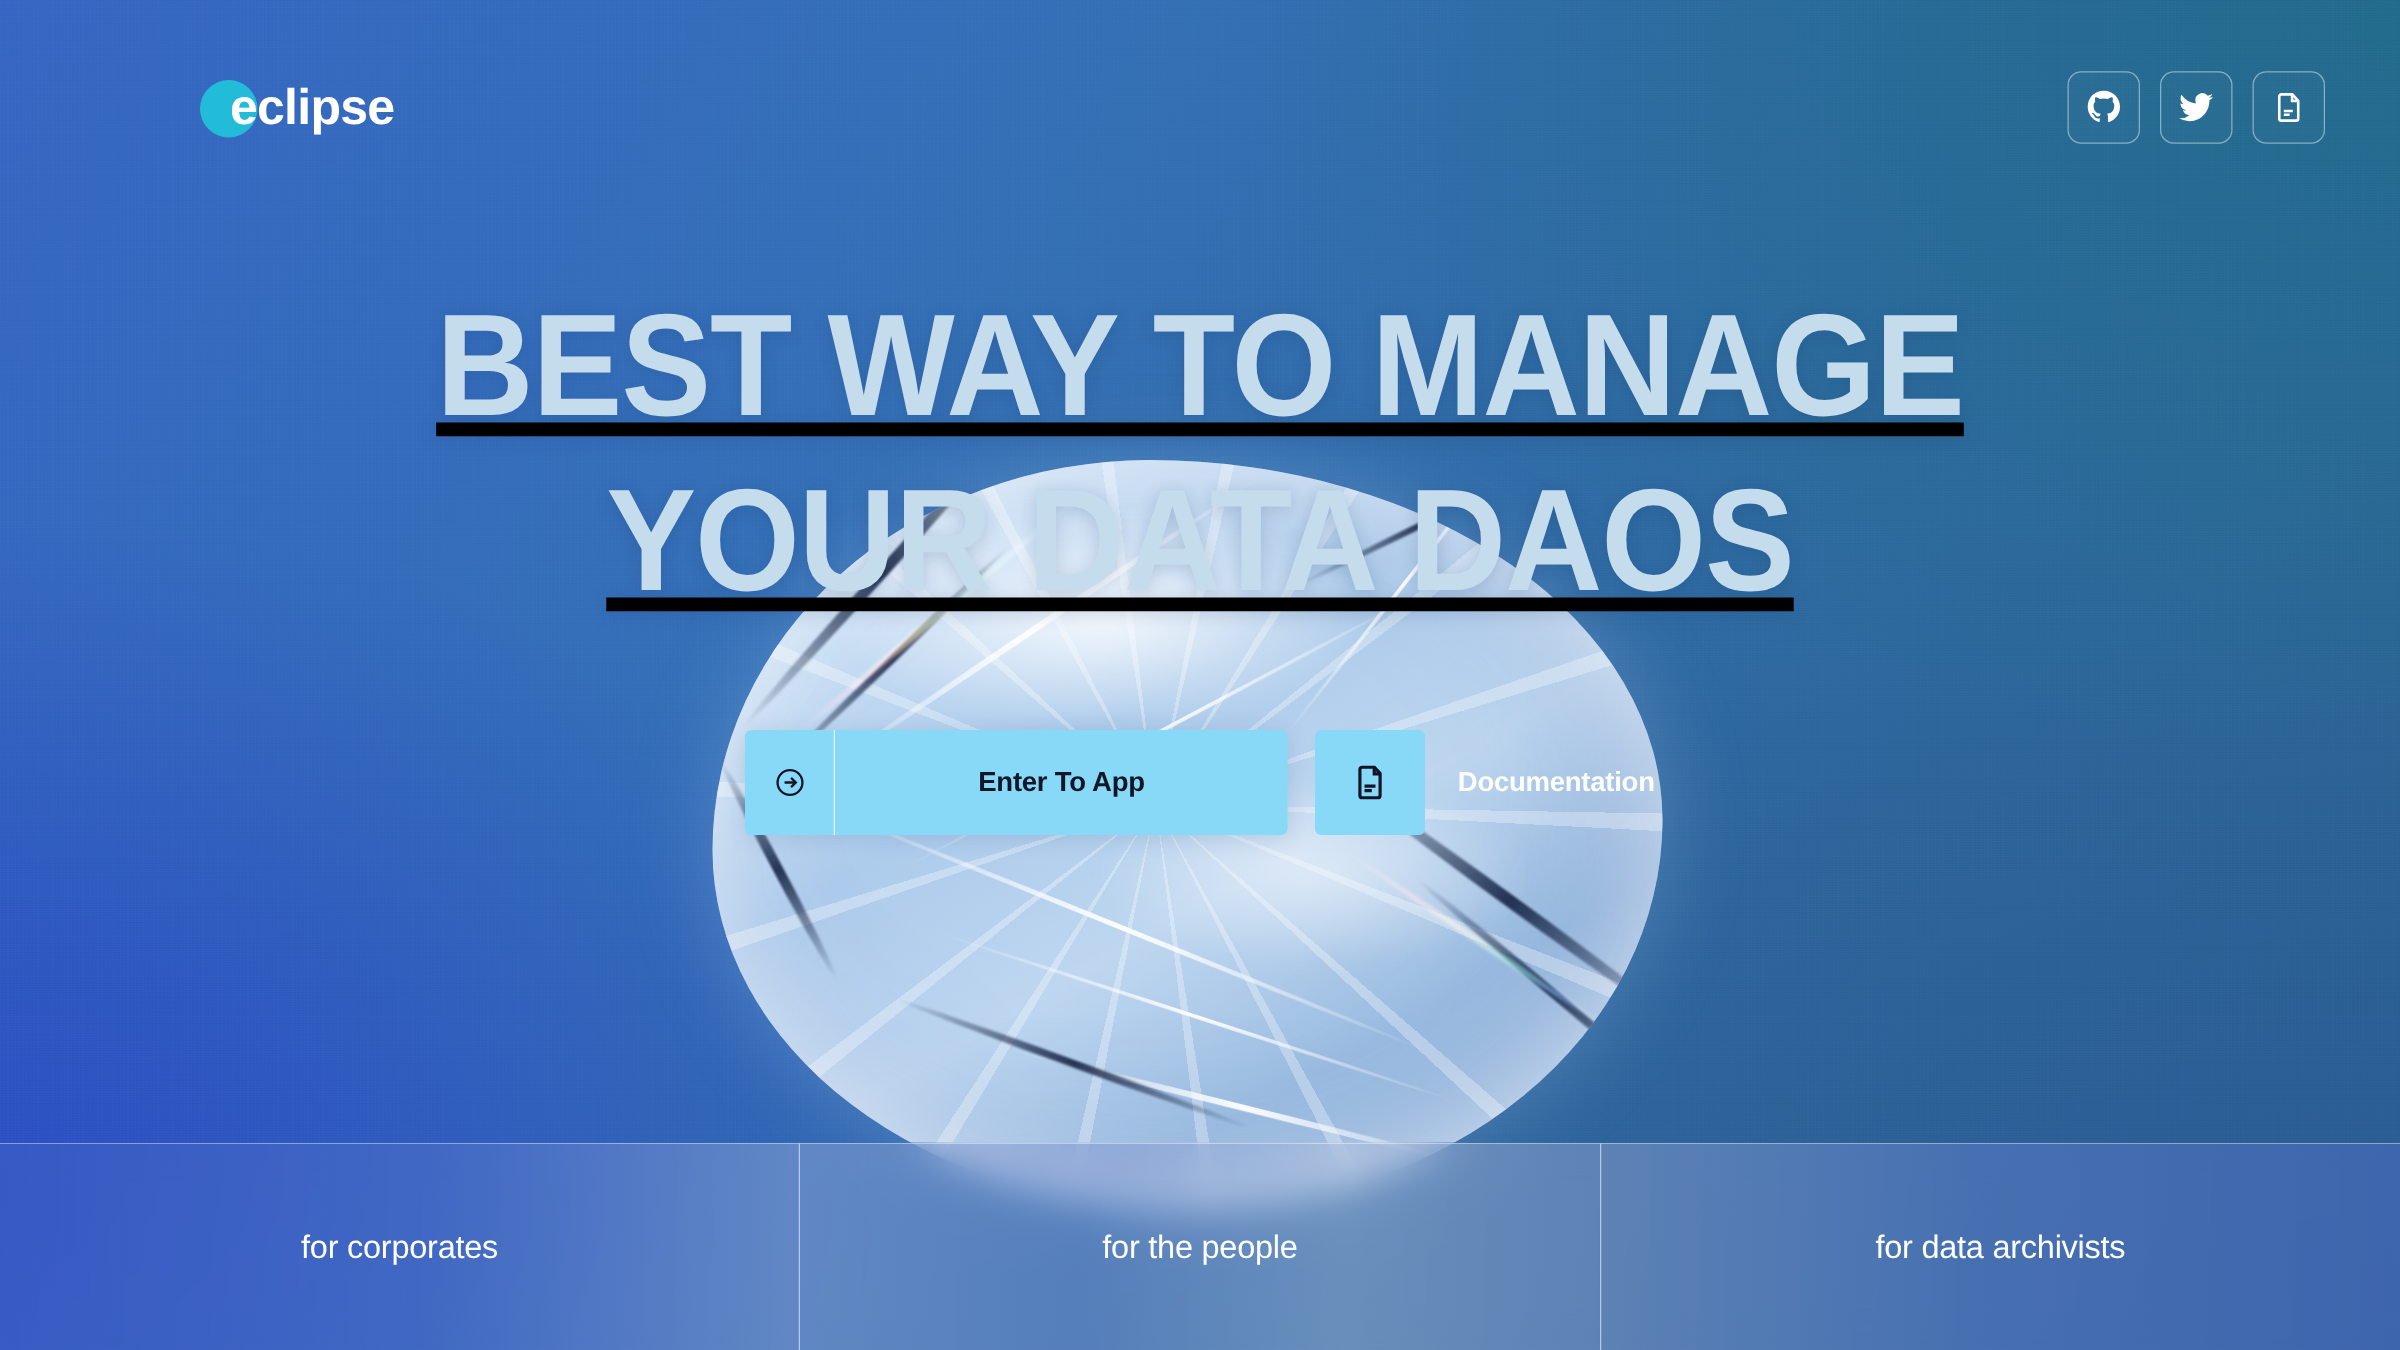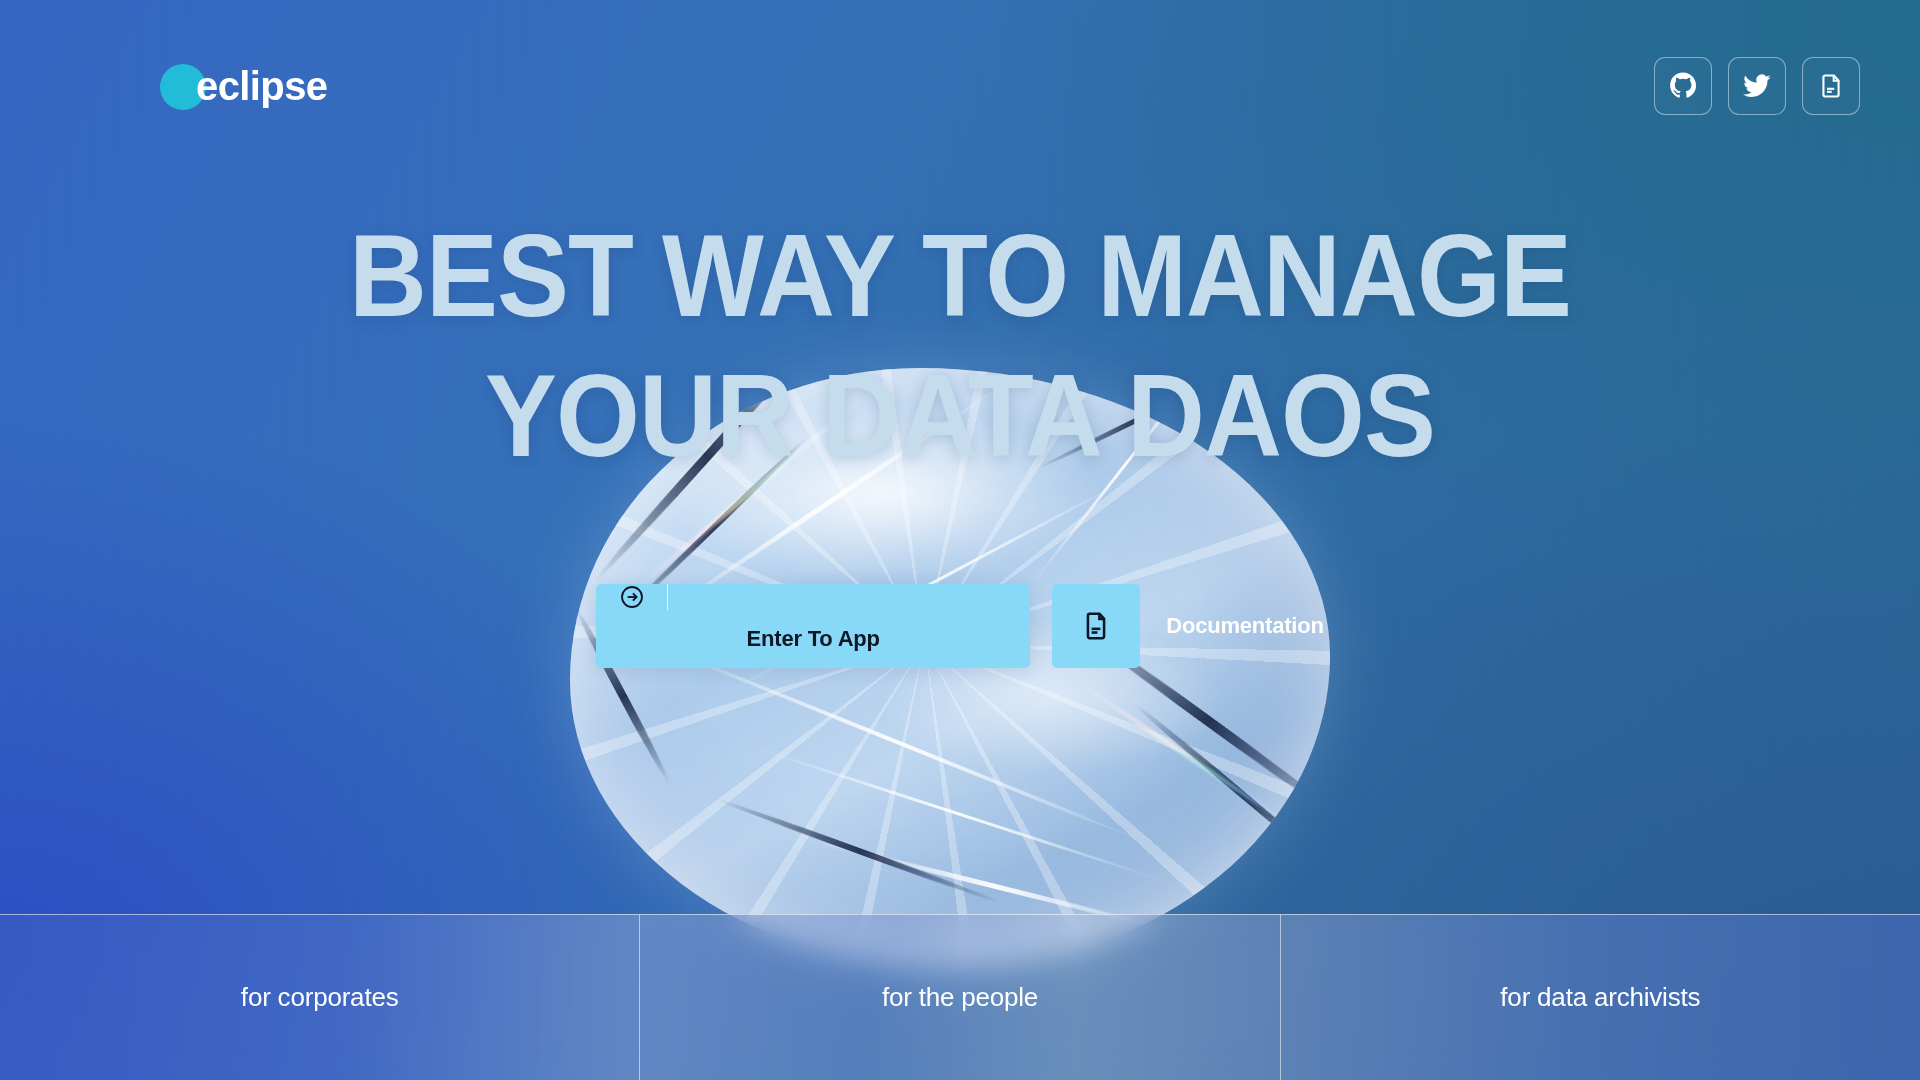--- a/index.html
+++ b/index.html
@@ -104,38 +104,39 @@
   .logo { position:relative; display:flex; align-items:center; height:60px; }
   .logo-dot {
     position:absolute; left:0; top:8px;
     width:46px; height:46px; border-radius:50%;
     background:#22bcd8;
   }
   .logo-text {
     position:relative; z-index:2;
     color:#ffffff;
     font-size:40px; font-weight:700; letter-spacing:-.6px;
-    margin-left:36px;
+    margin-left:24px;
   }
   .header-icons { display:flex; gap:16px; }
   .icon-btn {
     width:58px; height:58px; border-radius:11px;
     border:1px solid rgba(255,255,255,.45);
     display:flex; align-items:center; justify-content:center;
     cursor:pointer;
     background:rgba(255,255,255,.02);
   }
   .icon-btn svg { width:28px; height:28px; fill:#fff; }
   .icon-btn.doc svg { fill:none; stroke:#fff; stroke-width:1.8; }
 
   
   .hero {
-    position:absolute; left:0; right:0; top:220px;
+    position:absolute; left:0; right:0; top:236px;
     z-index:30; text-align:center;
     pointer-events:none;
+    text-decoration:underline;
   }
   .headline {
     color:#c5dcec;
     font-weight:700;
     font-size:116px;
     line-height:.98;
     letter-spacing:-1px;
     transform:scaleX(.93);
     text-shadow:0 2px 14px rgba(20,50,100,.18);
   }
@@ -146,21 +147,20 @@
     position:absolute; top:584px; left:0; right:0;
     display:flex; align-items:center; justify-content:center;
     z-index:35;
   }
   .btn-enter {
     display:flex; align-items:stretch;
     height:84px; width:434px;
     background:#88d9f7; border-radius:5px;
     cursor:pointer;
     box-shadow:0 2px 18px rgba(20,50,100,.12);
-    flex-direction:column;
   }
   .btn-enter-icon {
     width:72px; display:flex; align-items:center; justify-content:center;
     border-right:1px solid rgba(255,255,255,.75);
   }
   .btn-enter-icon svg { width:26px; height:26px; stroke:#0e1526; fill:none; stroke-width:1.7; }
   .btn-enter-label {
     flex:1; display:flex; align-items:center; justify-content:center;
     color:#101726; font-size:22px; font-weight:700; letter-spacing:-.2px;
   }

